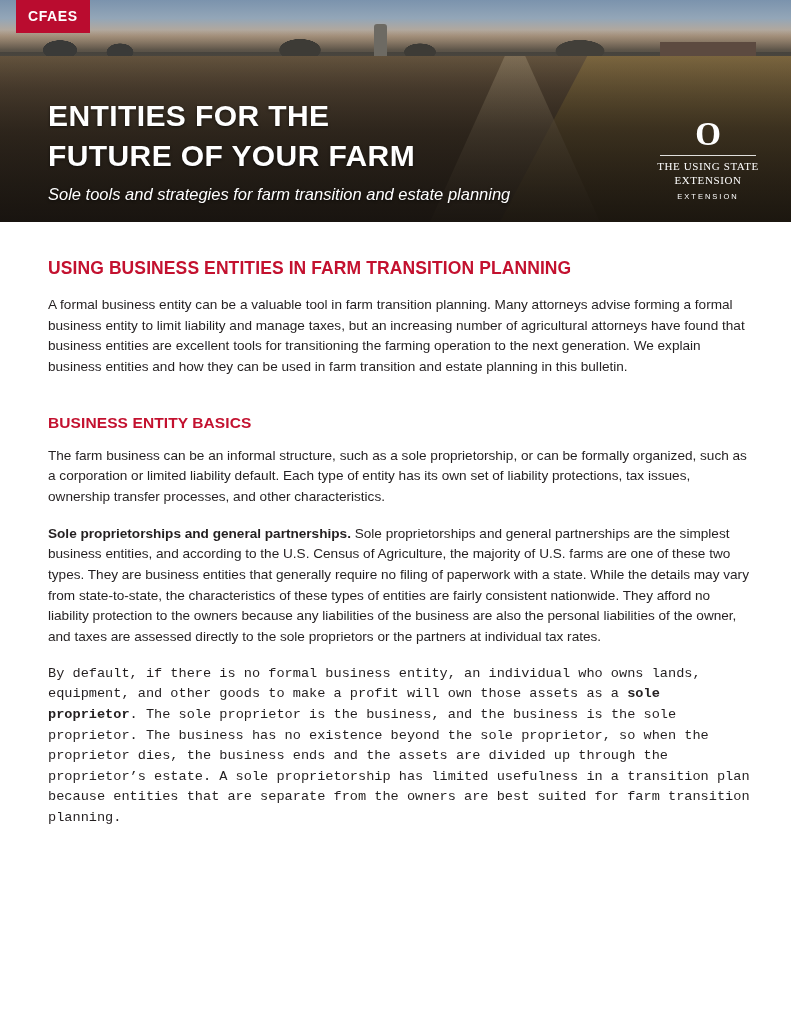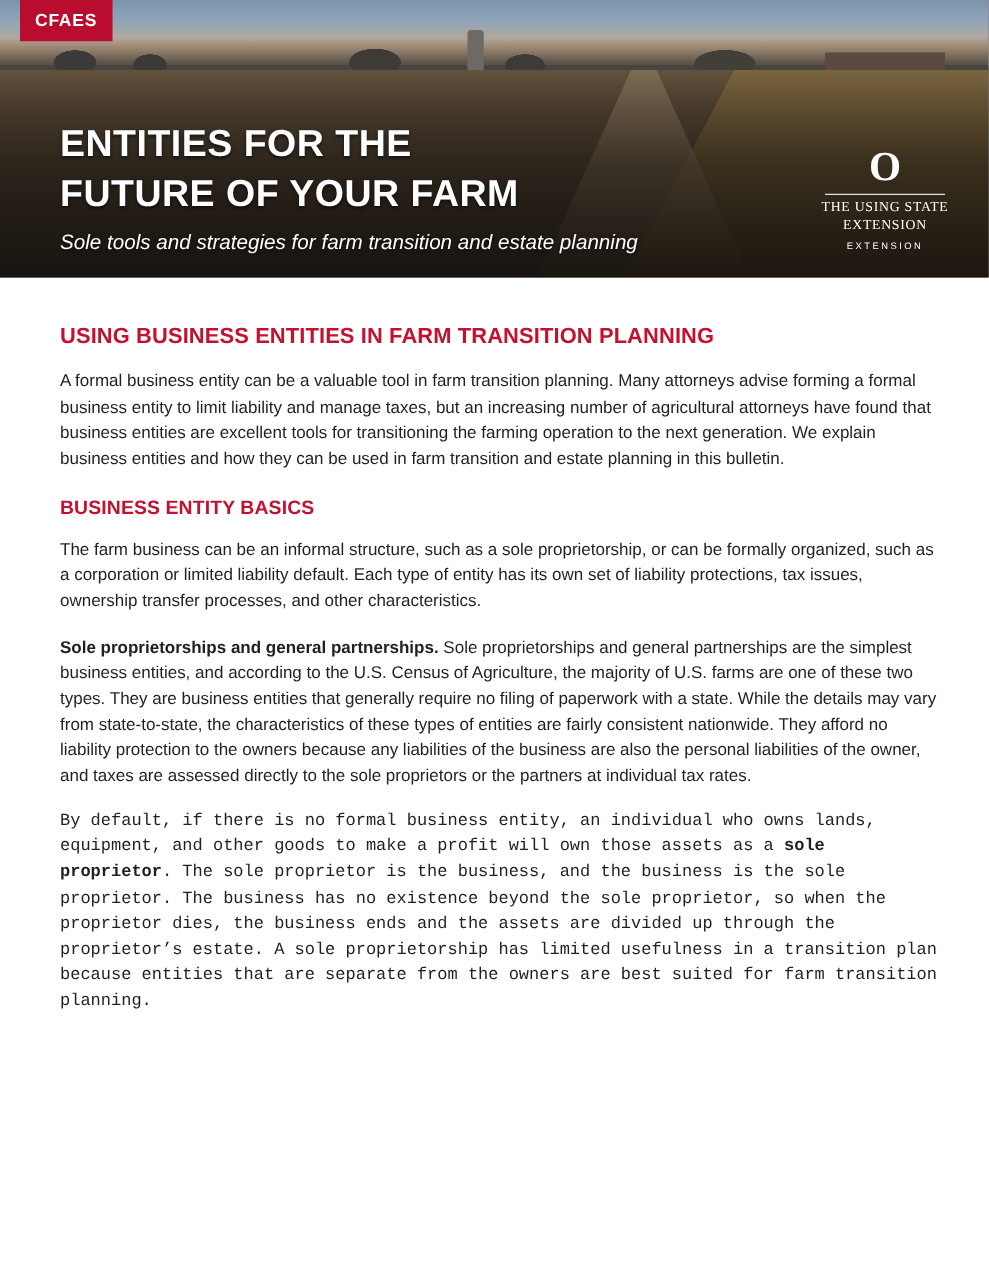--- a/index.html
+++ b/index.html
@@ -162,21 +162,21 @@
     color: #c3112f;
     font-size: 17.5px;
     font-weight: bold;
     margin: 0 0 16px 0;
     letter-spacing: .1px;
   }
   h2.section {
     color: #c3112f;
     font-size: 15.5px;
     font-weight: bold;
-    margin: 20px 0 14px 0;
+    margin: 36px 0 14px 0;
     letter-spacing: .1px;
   }
   p.body {
     font-size: 13.6px;
     line-height: 1.52;
     margin: 0 4px 16px 0;
     text-align: left;
     color: #231f20;
   }
   p.body:last-child { margin-bottom: 0; font-family: Liberation Mono, monospace; }

